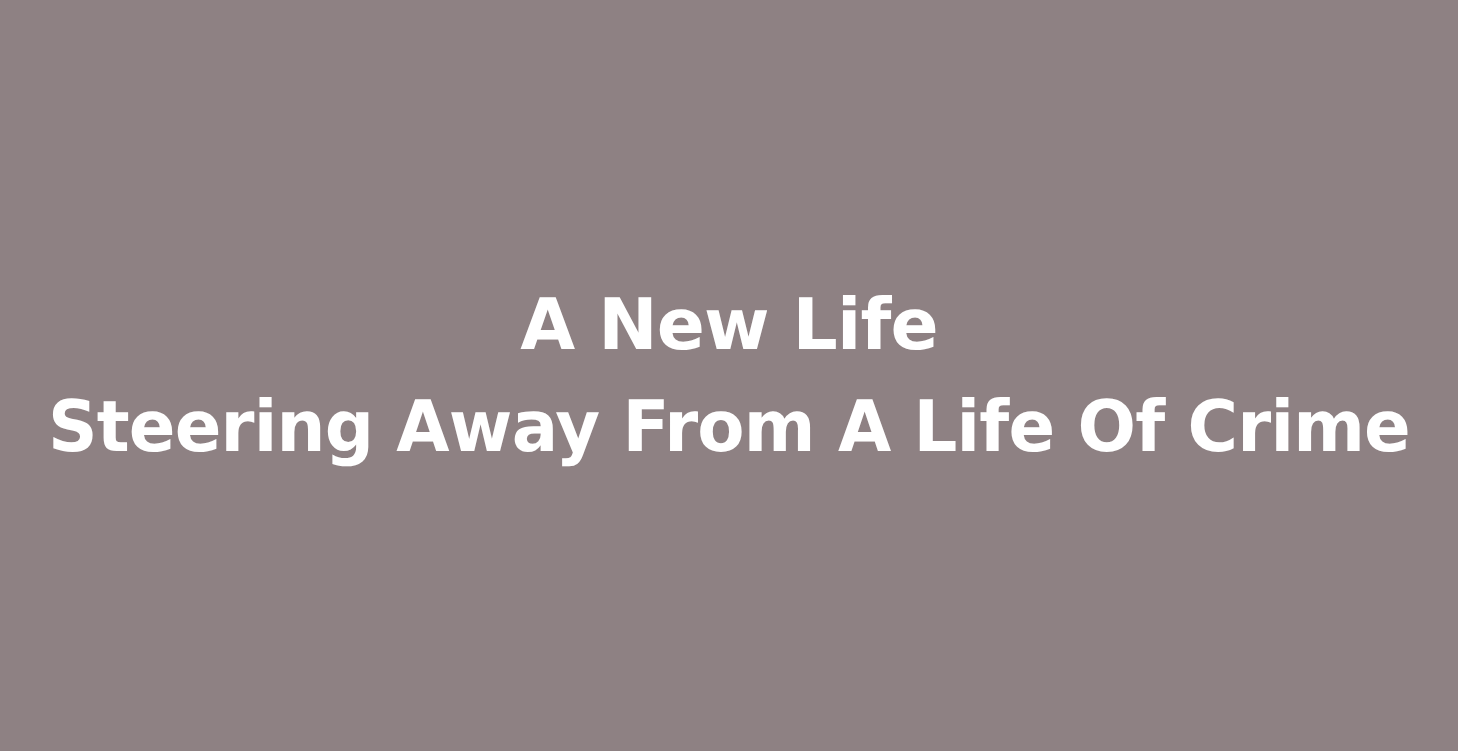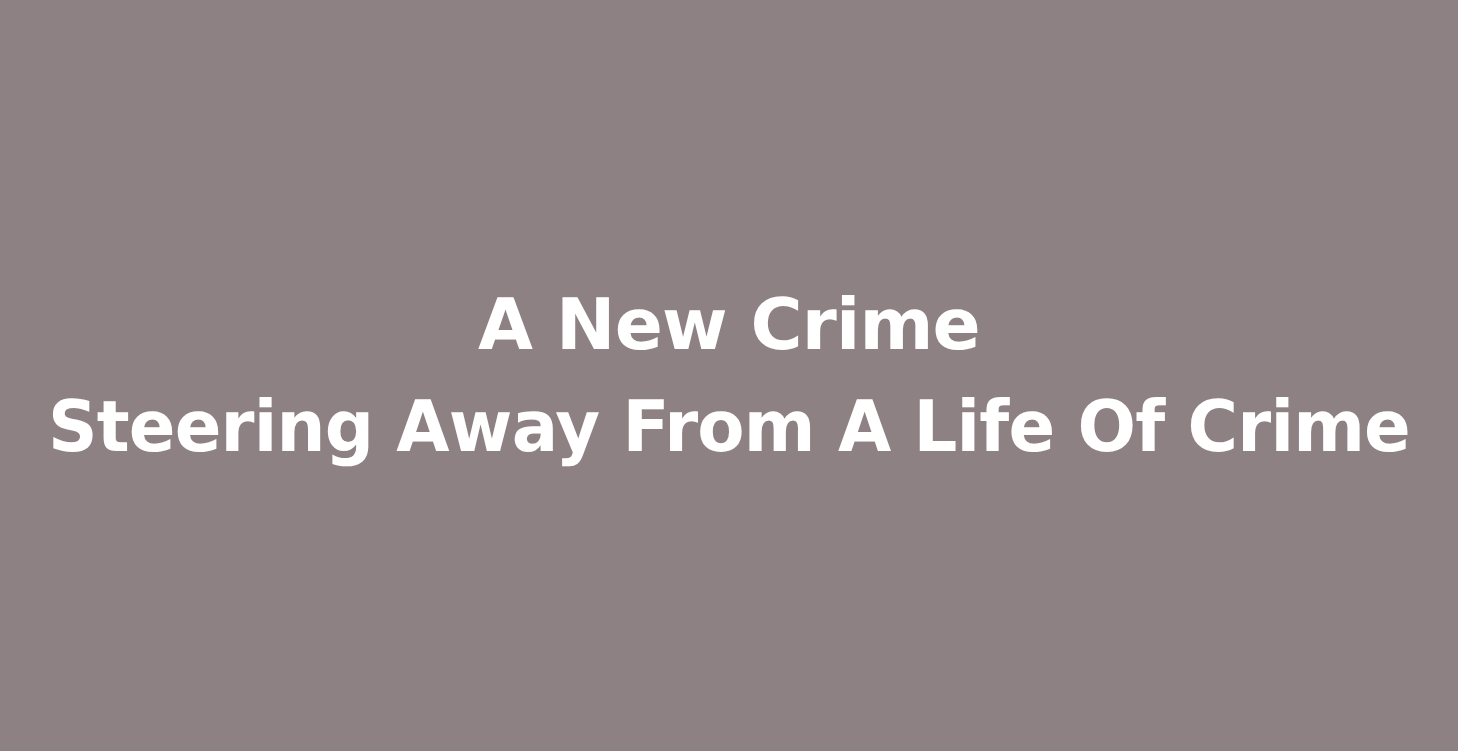--- a/index.html
+++ b/index.html
@@ -54,16 +54,16 @@
     line-height: 102px;
     transform: scaleX(0.97);
     transform-origin: center center;
   }
 </style>
 </head>
 <body>
 
 <div id="title-card" style="background-color: rgb(142, 129, 131);">
   <div id="title-block">
-    <span class="title-line" id="title-line-1" style="color: rgb(255, 255, 255);">A New Crime</span>
+    <span class="title-line" id="title-line-1" style="color: rgb(255, 255, 255);">A New Life</span>
     <span class="title-line" id="title-line-2" style="color: rgb(255, 255, 255);">Steering Away From A Life Of Crime</span>
   </div>
 </div>
 
 </body></html>

